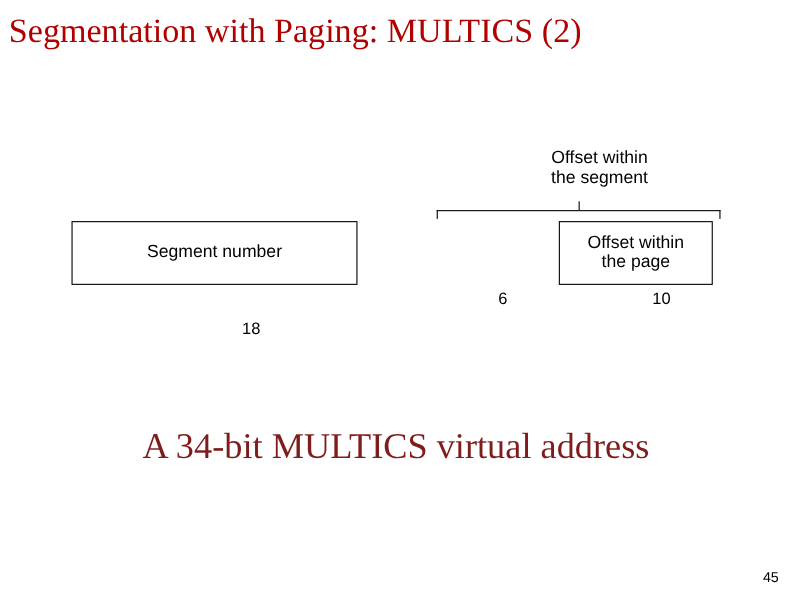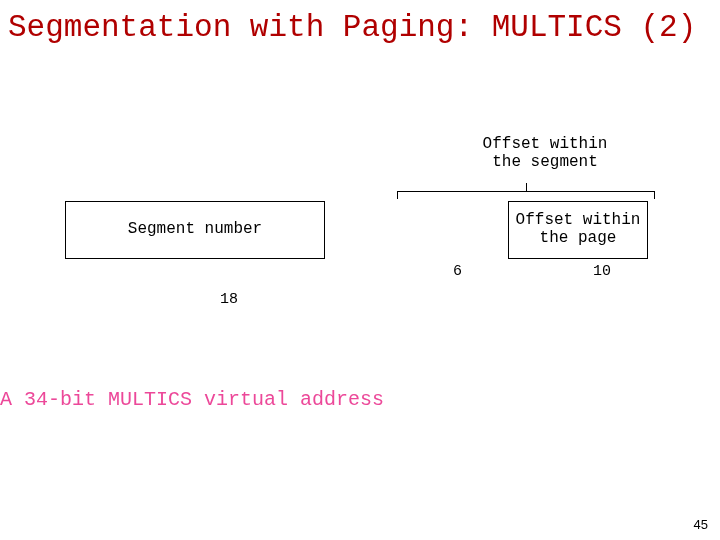--- a/index.html
+++ b/index.html
@@ -1,15 +1,15 @@
 <!DOCTYPE html>
 <html><head>
 <meta charset="utf-8">
 <style>
-  * { margin: 0; padding: 0; box-sizing: border-box; font-family: Liberation Mono, monospace; }
+  * { margin: 0; padding: 0; box-sizing: border-box; }
   html, body { width: 720px; height: 540px; background: #fff; font-family: "Times New Roman", Times, serif; position: relative; overflow: hidden; }
 
   .title {
     position: absolute;
     top: 10px;
     left: 8px;
     font-size: 31px;
     color: #b00000;
     font-weight: normal;
     white-space: nowrap;
@@ -81,22 +81,23 @@
   .bits span { position: absolute; }
   .bits .b18 { left: 155px; margin-top: 28px; }
   .bits .b6  { left: 388px; }
   .bits .b10 { left: 528px; }
 
   .caption {
     position: absolute;
     top: 388px;
     left: 0;
     width: 720px;
-    font-size: 20px;
-    color: #ec4899;
+    text-align: center;
+    font-size: 33px;
+    color: #7f1d1d;
   }
 
   .pagenum {
     position: absolute;
     bottom: 8px;
     right: 12px;
     font-family: Arial, Helvetica, sans-serif;
     font-size: 13px;
     color: #000;
   }

